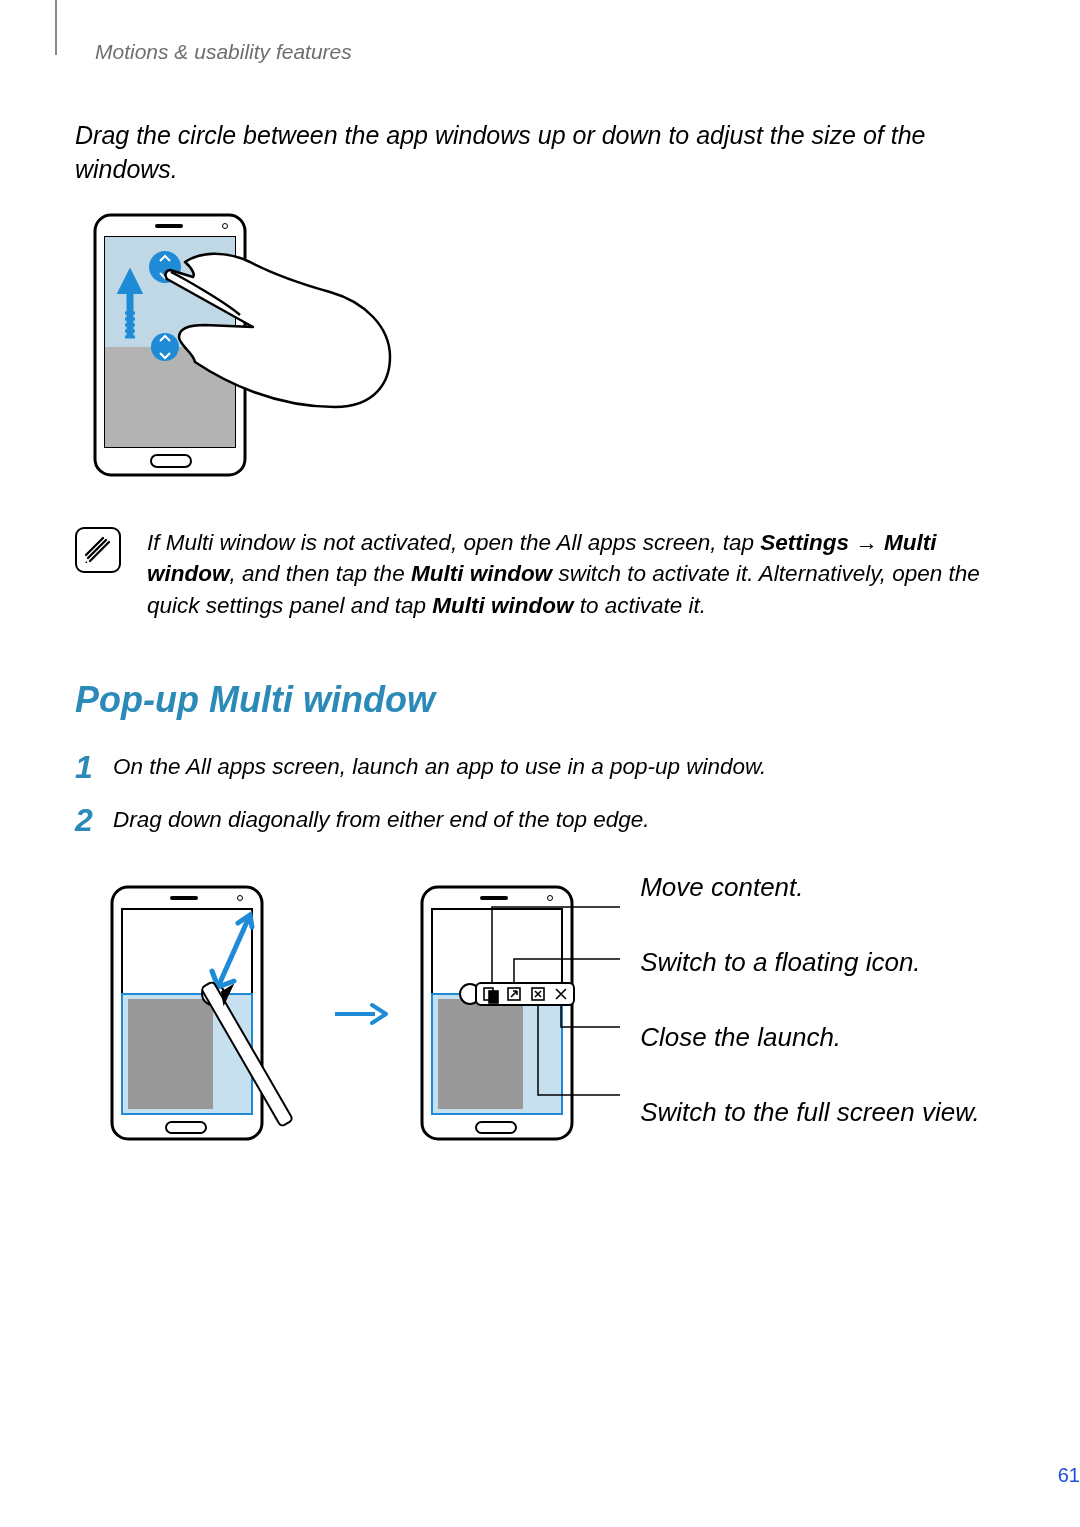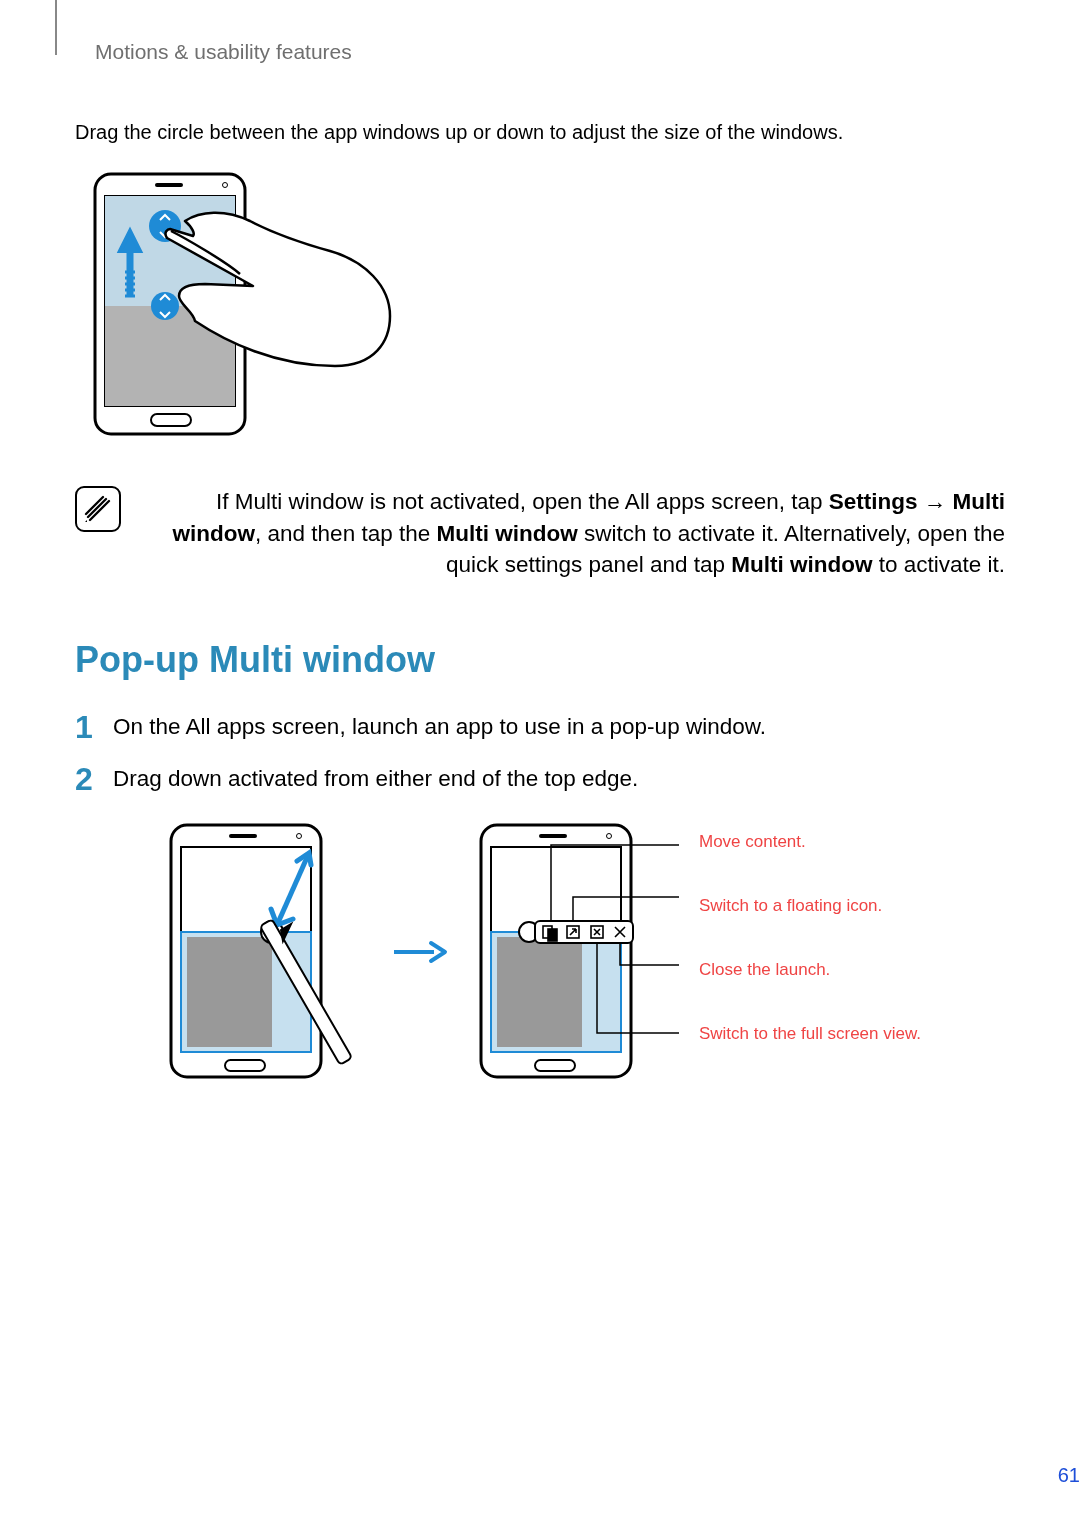--- a/index.html
+++ b/index.html
@@ -9,20 +9,21 @@
     background: #fff;
     color: #000;
     width: 1080px;
     height: 1527px;
     box-sizing: border-box;
     position: relative;
   }
   .page {
     padding: 40px 75px 0 75px;
     position: relative;
+    font-style: italic;
   }
   .left-rule {
     position: absolute;
     left: 55px;
     top: 0;
     width: 2px;
     height: 55px;
     background: #888;
   }
   .header {
@@ -30,28 +31,27 @@
     font-size: 21px;
     margin-left: 20px;
     margin-bottom: 55px;
   }
   .h2 {
     font-weight: 700;
     font-size: 30px;
     margin-bottom: 14px;
   }
   .body {
-    font-size: 20px;
+    font-size: 25px;
     line-height: 1.35;
   }
   .note-row {
     display: flex;
     gap: 26px;
     margin-top: 40px;
-    text-align: right;
   }
   .note-icon {
     width: 42px;
     height: 42px;
     flex: 0 0 42px;
     border: 2.5px solid #000;
     border-radius: 9px;
     display:flex;align-items:center;justify-content:center;
   }
   .note-body { font-size: 22.5px; line-height:1.4; }
@@ -72,21 +72,21 @@
   }
   .step-num {
     color: #2b8ab8;
     font-size: 32px;
     font-weight: 600;
     line-height: 1;
     width: 22px;
     flex:0 0 22px;
   }
   .illus-center { text-align:center; margin: 20px 0 10px 0; }
-  .label-col { font-size:17px; color:#ef4444; }
+  .label-col { font-size:26px; color:#000000; }
   .label-line { margin-bottom: 44px; }
   .fig2-wrap {
     display:flex;
     align-items:center;
     justify-content:center;
     gap: 20px;
     margin-top: 10px;
   }
   .page-num {
     position:absolute;
@@ -161,21 +161,21 @@
 
   <div class="h1-color">Pop-up Multi window</div>
 
   <div class="step">
     <div class="step-num">1</div>
     <div>On the All apps screen, launch an app to use in a pop-up window.</div>
   </div>
   <div class="step">
     <div class="step-num">2</div>
     <div>
-      <div>Drag down activated from either end of the top edge.</div>
+      <div>Drag down diagonally from either end of the top edge.</div>
     </div>
   </div>
 
   <div class="fig2-wrap">
 
     <svg width="210" height="270" viewBox="0 0 210 270">
       <rect x="12" y="8" width="150" height="252" rx="16" fill="#fff" stroke="#000" stroke-width="3"></rect>
       <rect x="22" y="30" width="130" height="205" fill="#fff" stroke="#000" stroke-width="2"></rect>
       <rect x="70" y="17" width="28" height="4" rx="2" fill="#000"></rect>
       <circle cx="140" cy="19" r="2.5" fill="none" stroke="#000"></circle>

